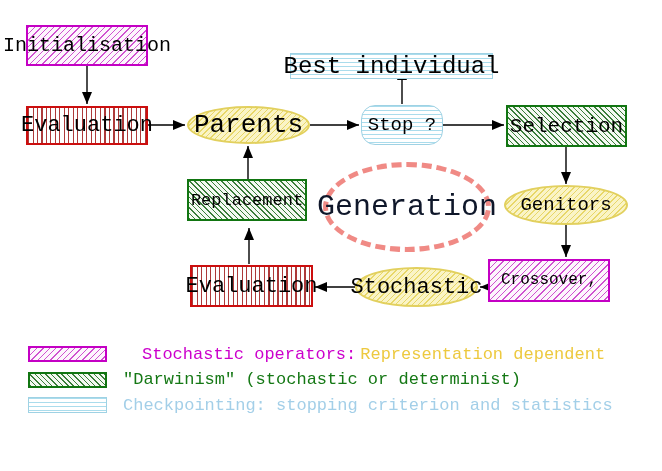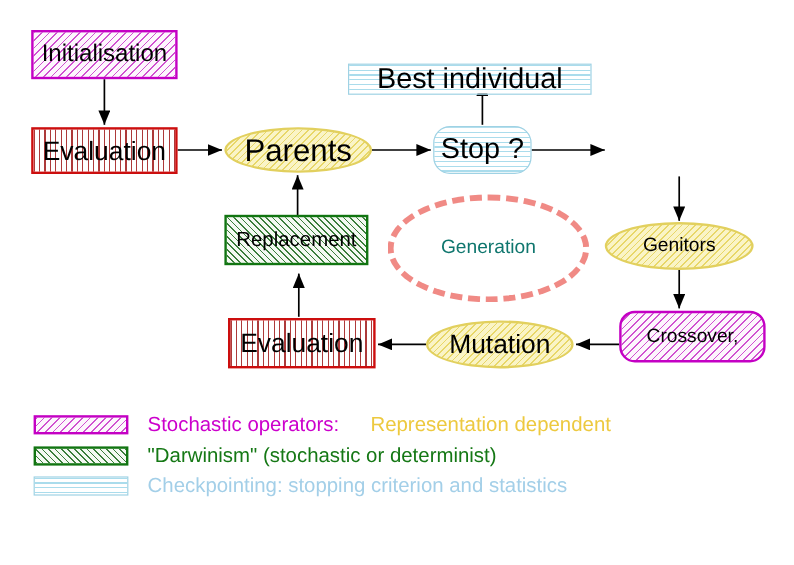--- a/index.html
+++ b/index.html
@@ -1,18 +1,18 @@
 <!DOCTYPE html>
 <html><head>
 <meta charset="utf-8">
 <style>
   html,body{margin:0;padding:0;background:#fff;}
   .canvas{
     position:relative;width:662px;height:471px;background:#ffffff;
-    font-family:Liberation Sans, sans-serif;color:#000;overflow:hidden;
+    font-family:Liberation Mono, monospace;color:#000;overflow:hidden;
   }
   .arrows{position:absolute;left:0;top:0;width:662px;height:471px;pointer-events:none;}
   .node{
     position:absolute;display:flex;align-items:center;justify-content:center;
     box-sizing:border-box;text-align:center;white-space:nowrap;
   }
   
   .hatch-magenta{
     background:repeating-linear-gradient(135deg,#d052d0 0 1px,#fdf6fd 1px 4.5px);
     border:2px solid #c400c4;
@@ -32,38 +32,38 @@
   .hatch-yellow{
     background:repeating-linear-gradient(135deg,#e8d768 0 1px,#faf4c6 1px 4px);
     border:2px solid #e2d05e;
   }
   .ellipse{border-radius:50%;}
   
   #n-init{left:26px;top:25px;width:122px;height:41px;font-size:20px;}
   #n-eval-top{left:26px;top:106px;width:122px;height:39px;font-size:22px;}
   #n-parents{left:187px;top:106px;width:123px;height:38px;font-size:26px;}
   #n-best{left:290px;top:53px;width:203px;height:26px;font-size:24px;}
-  #n-stop{left:361px;top:105px;width:82px;height:40px;font-size:24px;border-radius:14px;}
+  #n-stop{left:361px;top:105px;width:82px;height:40px;font-size:19px;border-radius:14px;}
   #n-selection{left:506px;top:105px;width:121px;height:42px;font-size:21px;}
   #n-replacement{left:187px;top:179px;width:120px;height:42px;font-size:17px;}
   #n-generation{
-    left:323px;top:162px;width:168px;height:90px;font-size:16px;
-    border:5px dashed #f08a85;color:#0f766e;background:transparent;
+    left:323px;top:162px;width:168px;height:90px;font-size:30px;
+    border:5px dashed #f08a85;color:#0f172a;background:transparent;
   }
-  #n-genitors{left:504px;top:185px;width:124px;height:40px;font-size:16px;}
+  #n-genitors{left:504px;top:185px;width:124px;height:40px;font-size:19px;}
   #n-eval-bot{left:190px;top:265px;width:123px;height:42px;font-size:22px;}
   #n-offspring{left:355px;top:267px;width:123px;height:40px;font-size:22px;}
-  #n-crossover{left:516px;top:259px;width:122px;height:43px;font-size:16px;flex-direction:row;line-height:1.2;border-radius:13px;}
+  #n-crossover{left:488px;top:259px;width:122px;height:43px;font-size:16px;flex-direction:row;line-height:1.2;}
   
   .legend{position:absolute;left:28px;top:346px;}
   .legend-row{display:flex;align-items:center;height:16px;margin-bottom:9.5px;}
   .swatch{width:79px;height:16px;margin-right:16px;flex:0 0 auto;box-sizing:border-box;}
   .legend-text{font-size:17px;white-space:nowrap;}
-  .t-magenta{color:#cc00cc;}
-  .t-gold{color:#edc93f;margin-left:26px;}
+  .t-magenta{color:#cc00cc;margin-left:19px;}
+  .t-gold{color:#edc93f;margin-left:4px;}
   .t-green{color:#157815;}
   .t-red{color:#cc1111;}
   .t-blue{color:#a3cfe8;}
 </style>
 </head>
 <body>
 
 <div class="canvas">
 
   <svg class="arrows" width="662" height="471" viewBox="0 0 662 471" xmlns="http://www.w3.org/2000/svg">
@@ -90,30 +90,31 @@
   <div class="node hatch-magenta" id="n-init">Initialisation</div>
 
   <div class="node hatch-red" id="n-eval-top">Evaluation</div>
 
   <div class="node hatch-yellow ellipse" id="n-parents">Parents</div>
 
   <div class="node hatch-blue" id="n-best">Best individual</div>
 
   <div class="node hatch-blue" id="n-stop">Stop ?</div>
 
+  <div class="node hatch-green" id="n-selection">Selection</div>
 
   <div class="node hatch-green" id="n-replacement">Replacement</div>
 
   <div class="node ellipse" id="n-generation">Generation</div>
 
   <div class="node hatch-yellow ellipse" id="n-genitors">Genitors</div>
 
   <div class="node hatch-red" id="n-eval-bot">Evaluation</div>
 
-  <div class="node hatch-yellow ellipse" id="n-offspring">Mutation</div>
+  <div class="node hatch-yellow ellipse" id="n-offspring">Stochastic</div>
 
   <div class="node hatch-magenta" id="n-crossover">
     <span>Crossover,</span>
   </div>
 
   <div class="legend">
     <div class="legend-row">
       <span class="swatch hatch-magenta"></span>
       <span class="legend-text t-magenta">Stochastic operators:</span>
       <span class="legend-text t-gold">Representation dependent</span>

